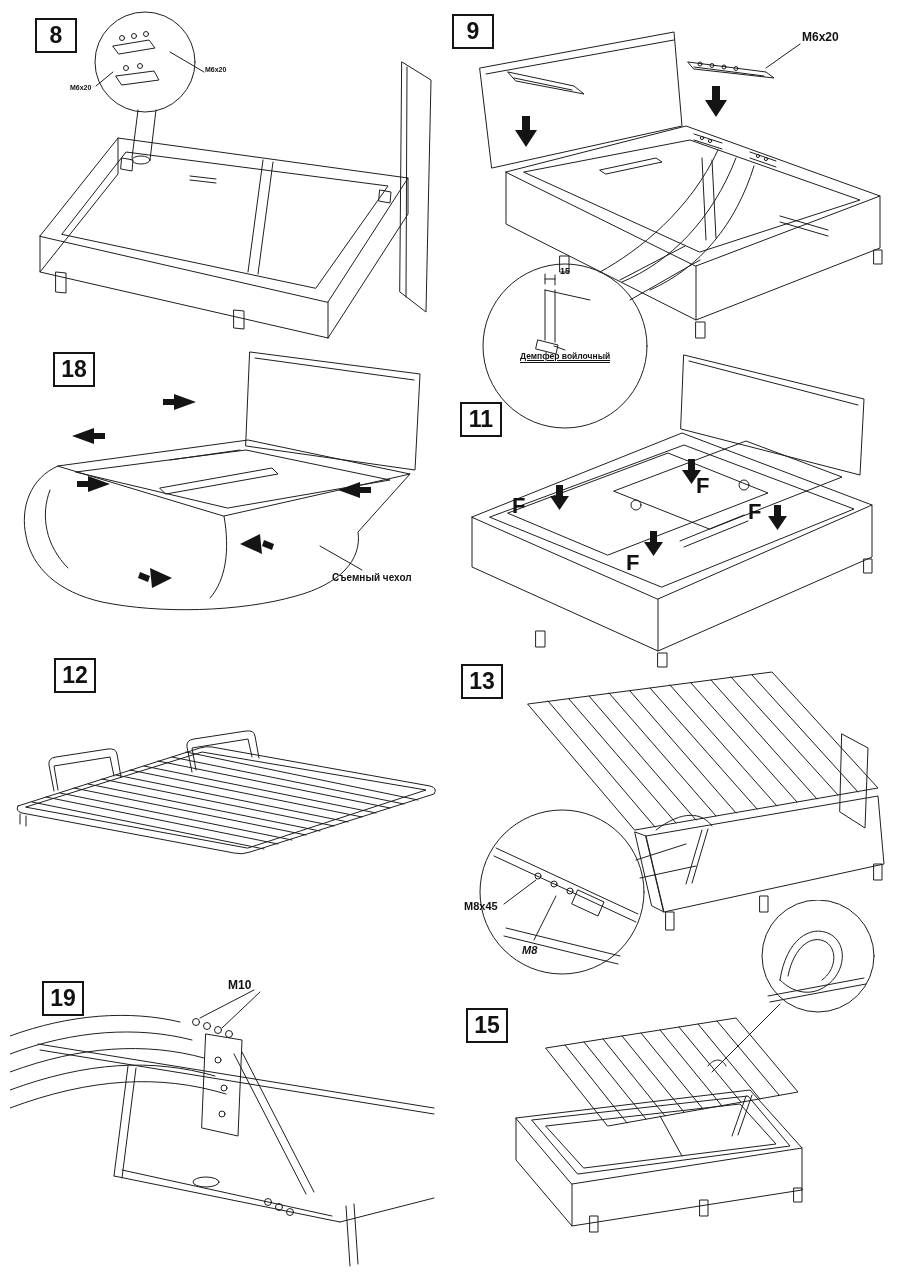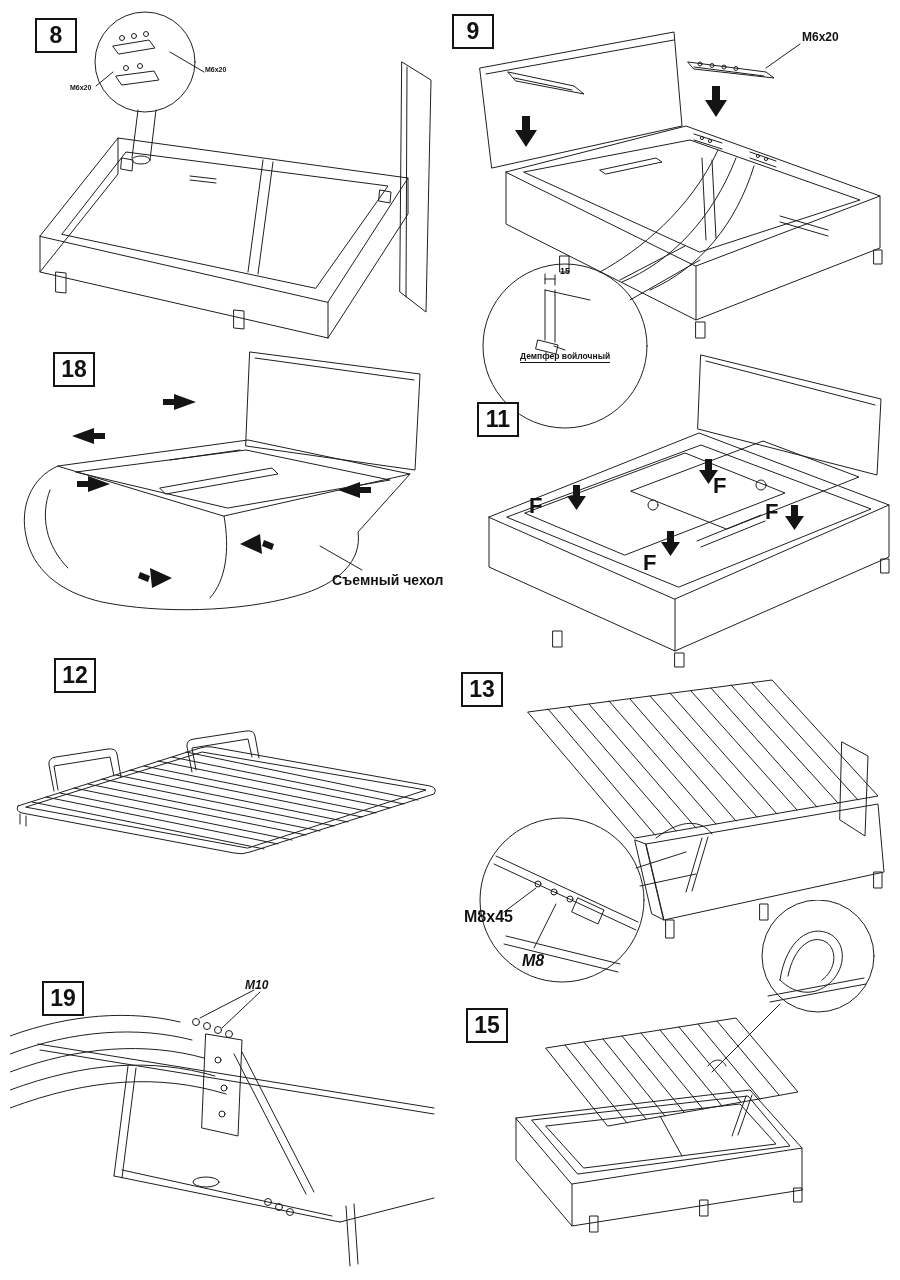--- a/index.html
+++ b/index.html
@@ -6,24 +6,24 @@
   .sheet{position:relative;width:900px;height:1280px;background:#ffffff;overflow:hidden;
          font-family:"Liberation Sans",sans-serif;color:#111;}
   .panel{position:absolute;}
   .draw{position:absolute;left:0;top:0;width:100%;height:100%;}
   .ln{fill:none;stroke:#1f1f1f;stroke-width:1;stroke-linejoin:round;stroke-linecap:round;}
   .fl{fill:#141414;stroke:none;}
   .stepnum{position:absolute;border:2px solid #141414;background:#fff;min-width:30px;height:31px;
            padding:0 4px;display:flex;align-items:center;justify-content:center;
            font-size:23px;font-weight:700;z-index:3;}
   .lbl{position:absolute;font-weight:700;white-space:nowrap;z-index:2;}
-  .sz7{font-size:7px;} .sz9{font-size:9px;} .sz10{font-size:14px;text-align:right;}
-  .sz11{font-size:16px;} .sz12{font-size:12px;}
+  .sz7{font-size:7px;} .sz9{font-size:9px;} .sz10{font-size:10px;text-align:right;}
+  .sz11{font-size:11px;} .sz12{font-size:12px;}
   .f-letter{font-size:22px;font-weight:700;}
-  .underl{border-bottom:1px solid #141414;padding-bottom:1px;font-size:8.5px;}
+  .underl{border-bottom:1px solid #141414;padding-bottom:1px;font-size:8.5px;text-decoration:underline;}
 </style>
 </head>
 <body>
 
 <div class="sheet">
 
   <div class="panel" style="left:10px;top:10px;width:430px;height:330px;">
     <svg class="draw" viewBox="0 0 430 330">
 
       <path class="ln" d="M392,52 L421,70 L416,302 L390,282 Z"></path>
@@ -138,21 +138,21 @@
       <path class="fl" d="M140,228 L162,238 L142,248 Z M130,232 l10,4 -2,6 -10,-4 Z"></path>
       <path class="fl" d="M252,214 L230,204 L250,194 Z M262,210 l-10,-4 2,-6 10,4 Z"></path>
       <path class="fl" d="M350,142 L328,150 L350,158 Z M350,147 h11 v6 h-11 Z"></path>
 
       <path class="ln" d="M352,230 L310,206"></path>
     </svg>
     <div class="stepnum" style="left:43px;top:12px;">18</div>
     <span class="lbl sz10" style="left:322px;top:232px;">Съемный чехол</span>
   </div>
 
-  <div class="panel" style="left:461px;top:345px;width:440px;height:330px;">
+  <div class="panel" style="left:444px;top:345px;width:440px;height:330px;">
     <svg class="draw" viewBox="0 0 440 330">
 
       <path class="ln" d="M240,10 L420,54 L416,130 L237,84 Z"></path>
       <path class="ln" d="M245,16 L414,60"></path>
 
       <path class="ln" d="M28,172 L238,88 L428,160 L214,254 Z"></path>
       <path class="ln" d="M46,172 L240,100 L410,164 L218,242 Z"></path>
       <path class="ln" d="M28,172 L28,222 L214,306 L214,254 M214,306 L428,212 L428,160"></path>
 
       <path class="ln" d="M64,168 L224,108 L324,148 L164,210 Z"></path>
@@ -186,21 +186,21 @@
       <path class="ln" d="M44,141 L39,115 Q38,108 46,107 L98,99 Q106,98 107,104 L111,127"></path>
       <path class="ln" d="M48,140 L44,116 L100,107 L104,126"></path>
       <path class="ln" d="M182,122 L177,97 Q176,90 184,89 L236,81 Q244,80 245,86 L249,108"></path>
       <path class="ln" d="M186,120 L182,98 L238,89 L242,107"></path>
 
       <path class="ln" d="M10,164 L10,174 M16,166 L16,176"></path>
     </svg>
     <div class="stepnum" style="left:44px;top:8px;">12</div>
   </div>
 
-  <div class="panel" style="left:450px;top:660px;width:440px;height:320px;margin-top:8px;">
+  <div class="panel" style="left:450px;top:660px;width:440px;height:320px;">
     <svg class="draw" viewBox="0 0 440 320">
 
       <path class="ln" d="M78,44 L322,12 L428,128 L185,170 Z"></path>
       <path class="ln" d="M98,41 L205,167 M119,39 L226,163 M139,36 L246,160 M159,33 L266,156 M180,31 L286,153 M200,28 L307,149 M220,25 L327,146 M241,23 L347,142 M261,20 L367,139 M281,17 L388,135 M302,15 L408,132"></path>
 
       <path class="ln" d="M392,74 L418,88 L415,168 L390,152 Z"></path>
 
       <path class="ln" d="M196,176 L428,136 L434,204 L214,252 Z"></path>
       <path class="ln" d="M185,172 L196,176 L214,252 L202,246 Z"></path>
       <path class="ln" d="M216,252 h8 v18 h-8 Z M310,236 h8 v16 h-8 Z M424,204 h8 v16 h-8 Z"></path>
@@ -254,21 +254,21 @@
 
       <circle class="ln" cx="258" cy="232" r="3.5"></circle>
         <circle class="ln" cx="269" cy="237" r="3.5"></circle>
         <circle class="ln" cx="280" cy="242" r="3.5"></circle>
 
       <ellipse class="ln" cx="196" cy="212" rx="13" ry="5"></ellipse>
 
       <path class="ln" d="M244,20 L190,48 M250,22 L212,58"></path>
     </svg>
     <div class="stepnum" style="left:32px;top:11px;">19</div>
-    <span class="lbl sz12" style="left:235px;top:8px;font-style:italic;">M10</span>
+    <span class="lbl sz12" style="left:218px;top:8px;">M10</span>
   </div>
 
   <div class="panel" style="left:450px;top:900px;width:440px;height:380px;">
     <svg class="draw" viewBox="0 0 440 380">
 
       <circle class="ln" cx="368" cy="56" r="56"></circle>
       <path class="ln" d="M330,80 C336,40 360,24 380,34 C398,44 396,72 376,86 C362,96 344,94 330,80 Z"></path>
       <path class="ln" d="M338,76 C344,46 362,34 376,42 C388,50 386,70 372,80"></path>
       <path class="ln" d="M318,96 L414,78 M320,102 L416,84"></path>
       <path class="ln" d="M330,104 L262,172"></path>

